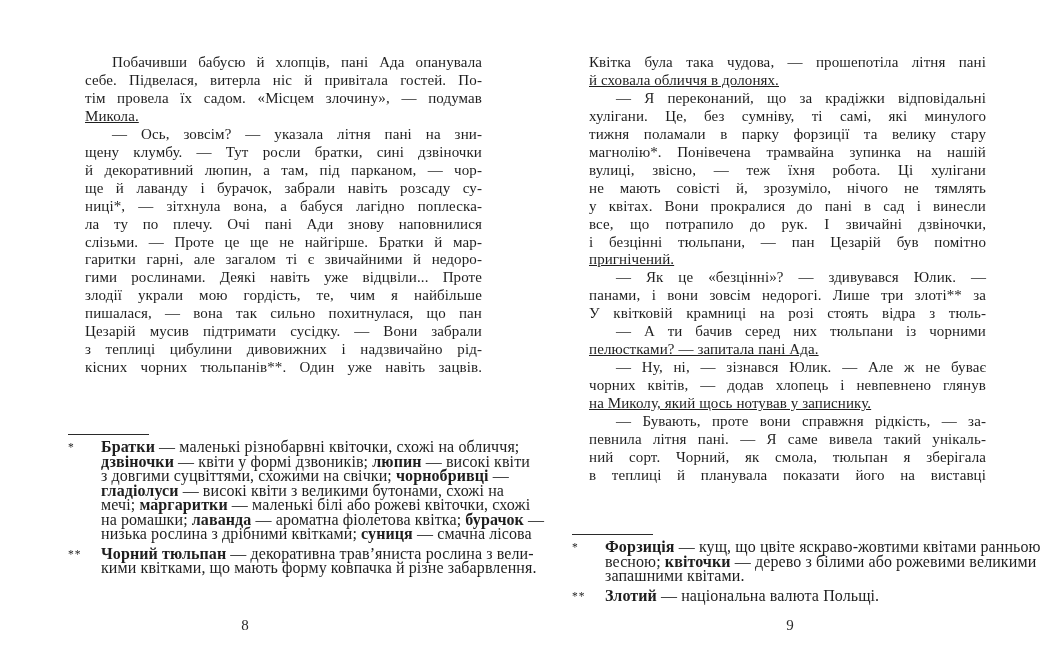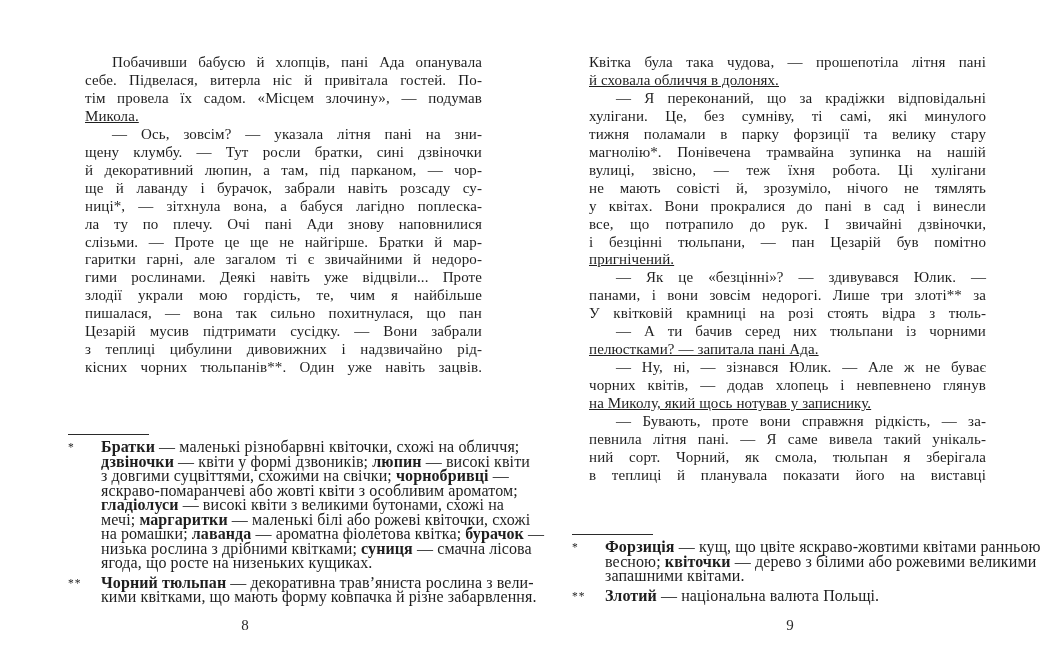--- a/index.html
+++ b/index.html
@@ -101,26 +101,24 @@
         </div>
       </div>
     <div class="block fnrule left-rule"></div>
     <div class="block footnotes left-fns">
         <div class="footnote">
           <div class="fn-marker">*</div>
           <div class="fn-text">
             <div class="fn-line"><span class="bold">Братки</span><span> — маленькі різнобарвні квіточки, схожі на обличчя;</span></div>
             <div class="fn-line"><span class="bold">дзвіночки</span><span> — квіти у формі дзвоників; </span><span class="bold">люпин</span><span> — високі квіти</span></div>
             <div class="fn-line"><span>з довгими суцвіттями, схожими на свічки; </span><span class="bold">чорнобривці</span><span> —</span></div>
-            <div class="fn-line"><span>яскраво-помаранчеві або жовті квіти з особливим ароматом;</span></div>
             <div class="fn-line"><span class="bold">гладіолуси</span><span> — високі квіти з великими бутонами, схожі на</span></div>
             <div class="fn-line"><span>мечі; </span><span class="bold">маргаритки</span><span> — маленькі білі або рожеві квіточки, схожі</span></div>
             <div class="fn-line"><span>на ромашки; </span><span class="bold">лаванда</span><span> — ароматна фіолетова квітка; </span><span class="bold">бурачок</span><span> —</span></div>
             <div class="fn-line"><span>низька рослина з дрібними квітками; </span><span class="bold">суниця</span><span> — смачна лісова</span></div>
-            <div class="fn-line last"><span>ягода, що росте на низеньких кущиках.</span></div>
           </div>
         </div>
         <div class="footnote">
           <div class="fn-marker">**</div>
           <div class="fn-text">
             <div class="fn-line"><span class="bold">Чорний тюльпан</span><span> — декоративна трав’яниста рослина з вели-</span></div>
             <div class="fn-line last"><span>кими квітками, що мають форму ковпачка й різне забарвлення.</span></div>
           </div>
         </div>
       </div>

